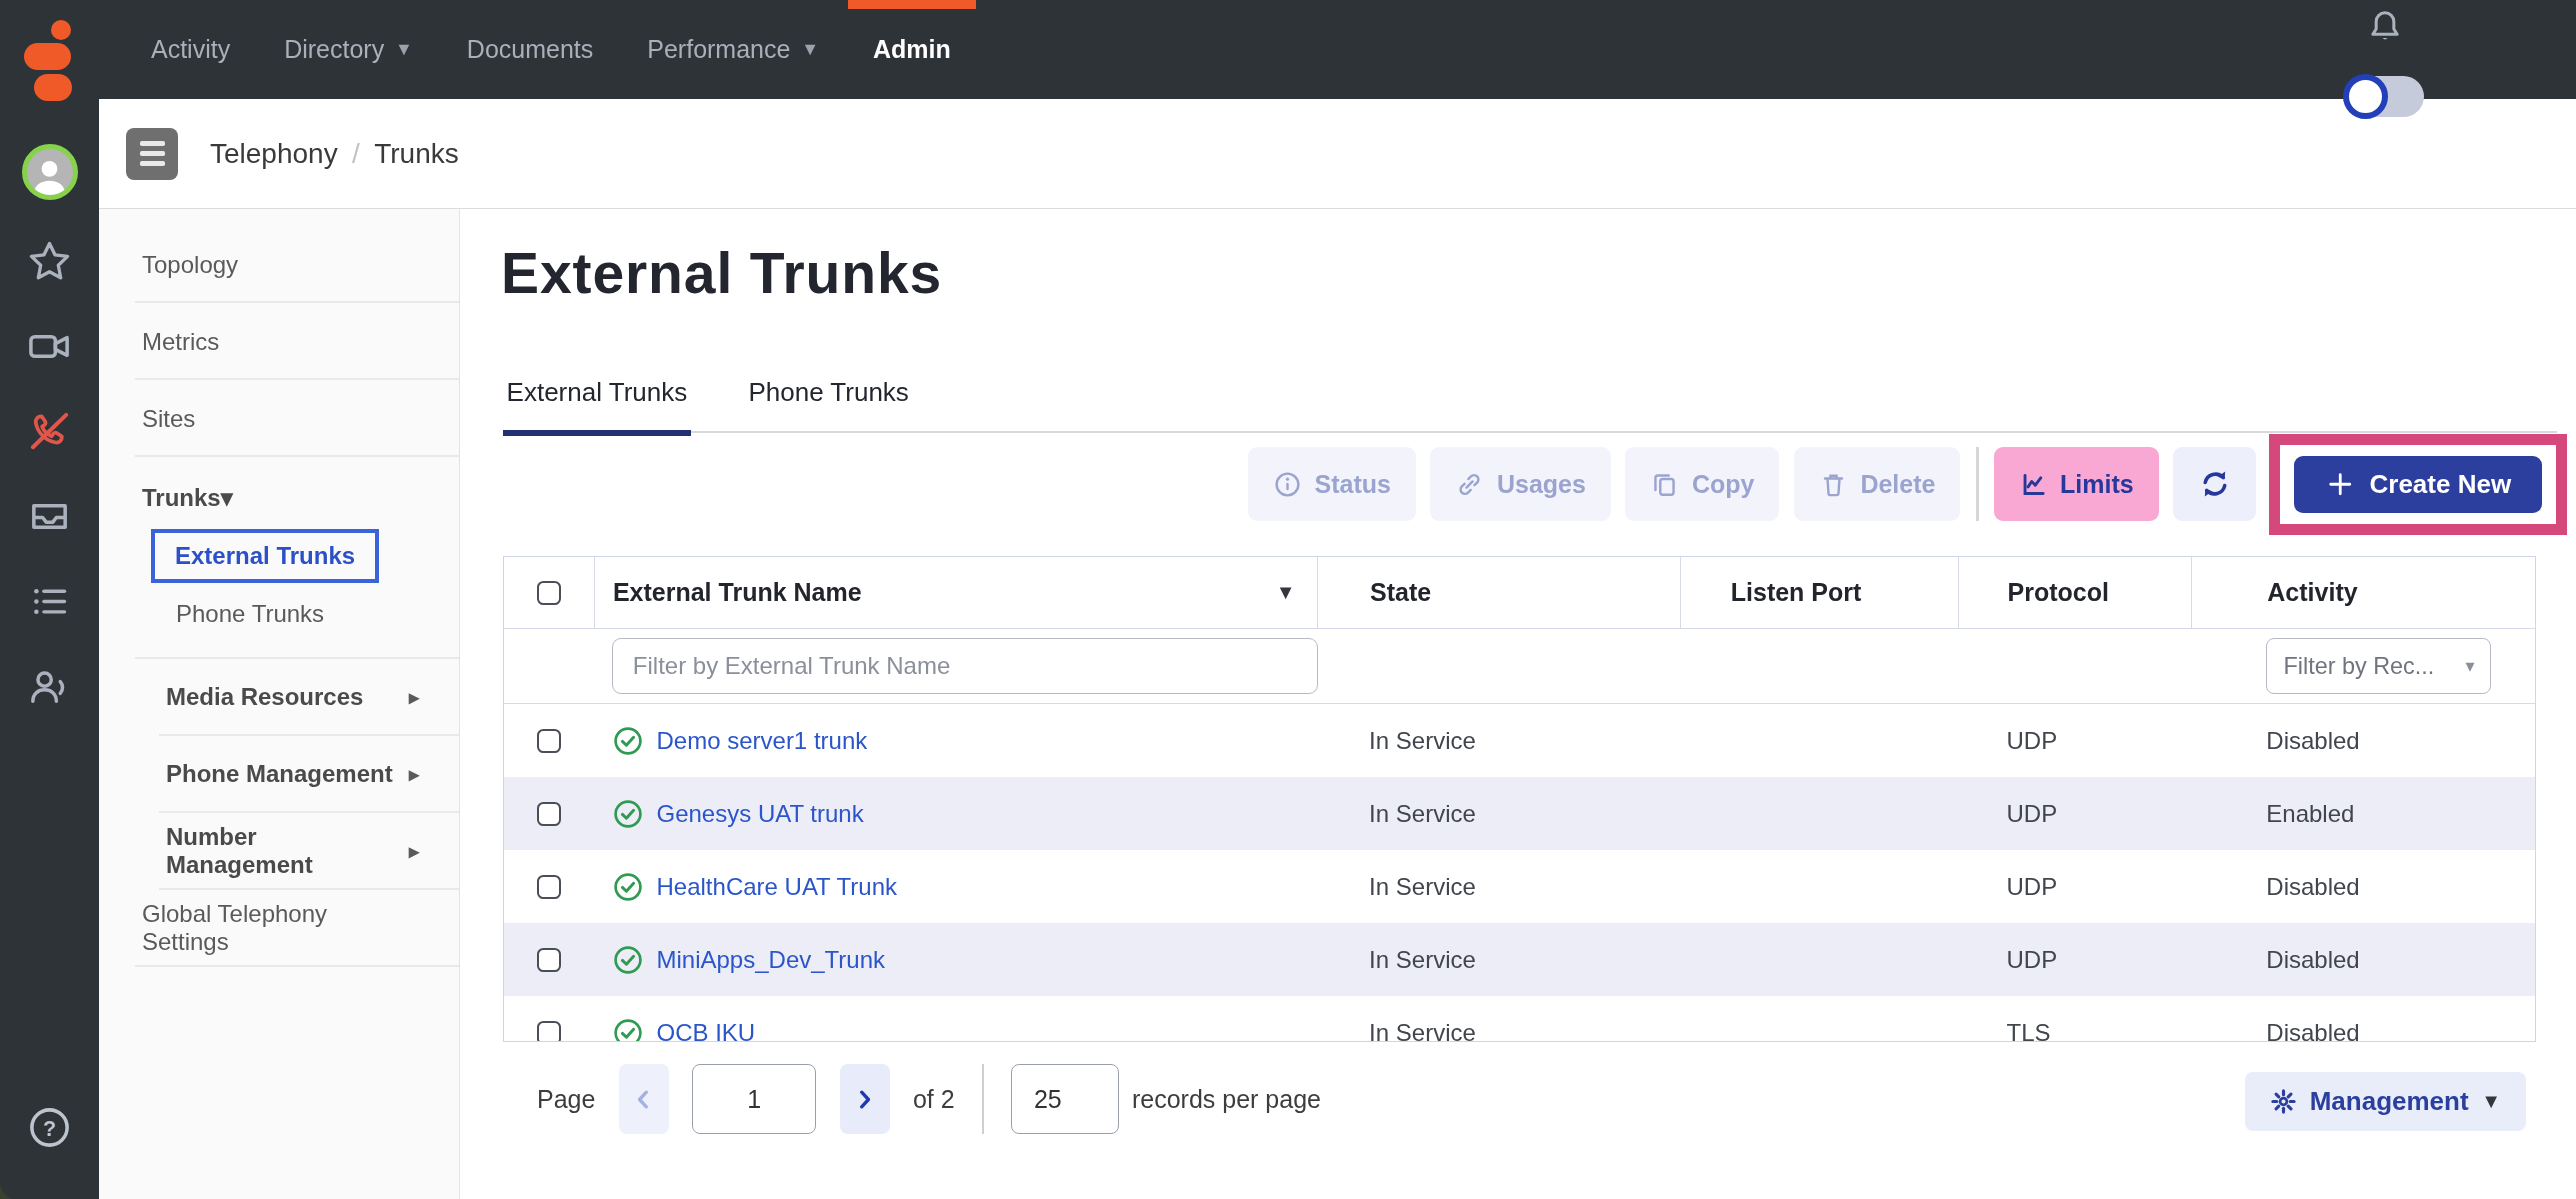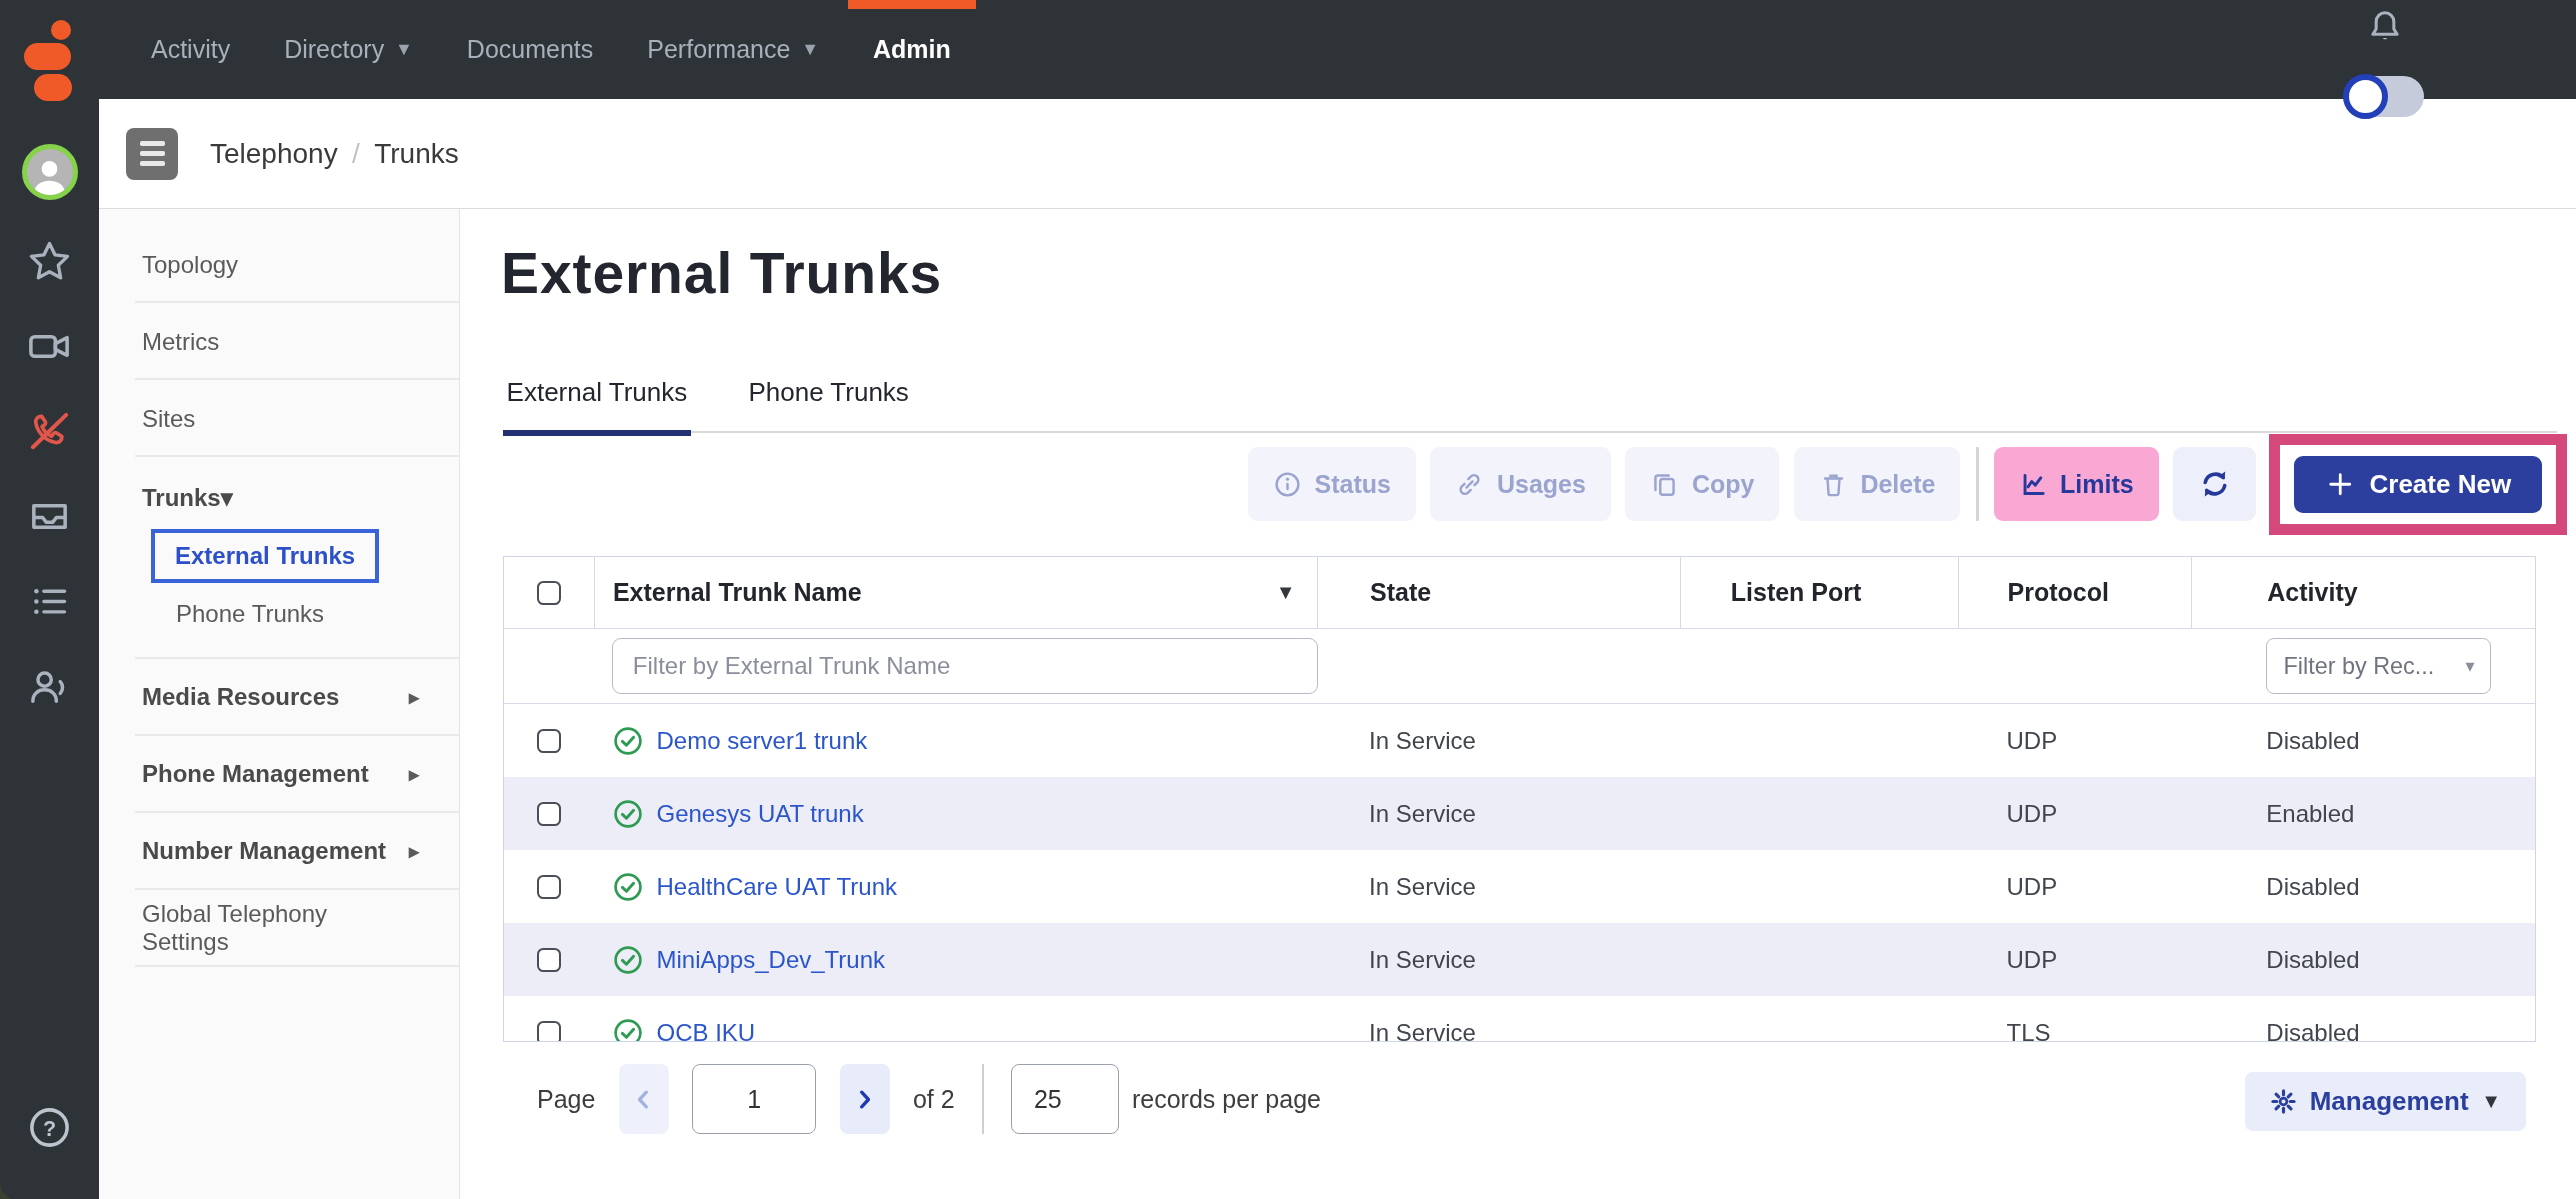--- a/index.html
+++ b/index.html
@@ -49,21 +49,21 @@
   .hamburger span { width:25px; height:4.5px; background:#e9e9e9; border-radius:1.8px; }
   .crumbs { margin-left:32px; font-size:28px; color:#3a3a3a; display:flex; gap:14.4px; align-items:center; }
   .crumb-sep { color:#c2c2c2; }
 
   
   .sidepanel { position:absolute; left:99px; top:208px; width:361px; height:992px;
                background:#fafafa; border-right:1.8px solid #e4e4e4; padding-top:18px; z-index:5; }
   .sp-item { position:relative; height:77px; display:flex; align-items:center; padding:0 40px 0 43px;
              font-size:24px; color:#5a5a5a; cursor:pointer; }
   .sp-item::after { content:""; position:absolute; left:36px; right:0; bottom:0; height:1.8px; background:#e9e9e9; }
-  .sp-item.bold { font-weight:bold; color:#4a4a4a; }
+  .sp-item.bold { font-weight:bold; color:#4a4a4a;margin-left:24px; }
   .sp-item .sp-caret { margin-left:auto; color:#5a5a5a; font-size:20px; }
   .sp-group { position:relative; padding:16px 0 20px 0; }
   .sp-group::after { content:""; position:absolute; left:36px; right:0; bottom:0; height:1.8px; background:#e9e9e9; }
   .sp-group-head { display:flex; align-items:center; padding:0 40px 0 43px; height:49px;
                    font-size:24px; font-weight:bold; color:#4a4a4a; cursor:pointer; }
   .sp-sel { display:inline-flex; margin:7.2px 0 5.4px 52px; padding:9px 20px; border:4.5px solid #3b63d8;
             color:#2b50c8; font-weight:bold; font-size:24px; cursor:pointer; }
   .sp-sub { height:50px; display:flex; align-items:center; padding-left:77px; font-size:24px; color:#5a5a5a; cursor:pointer; }
 
   

